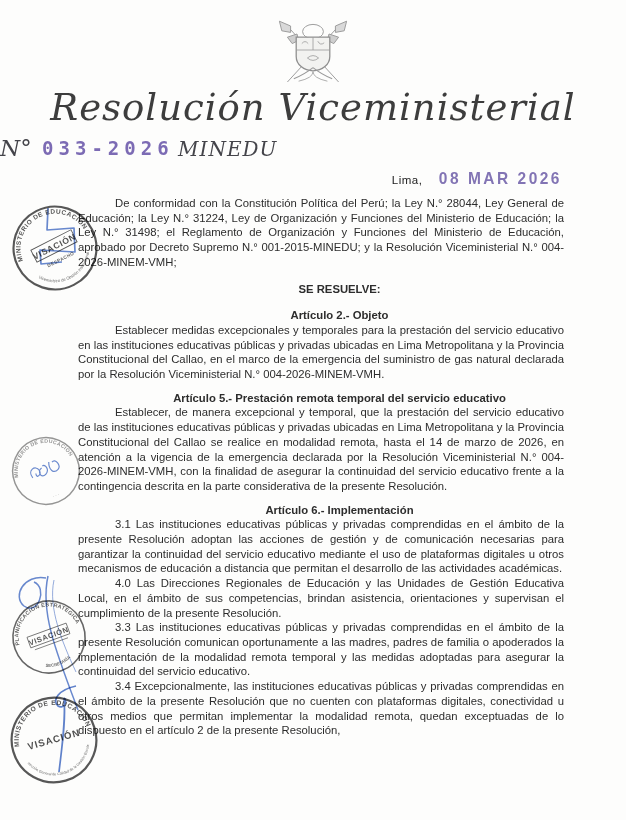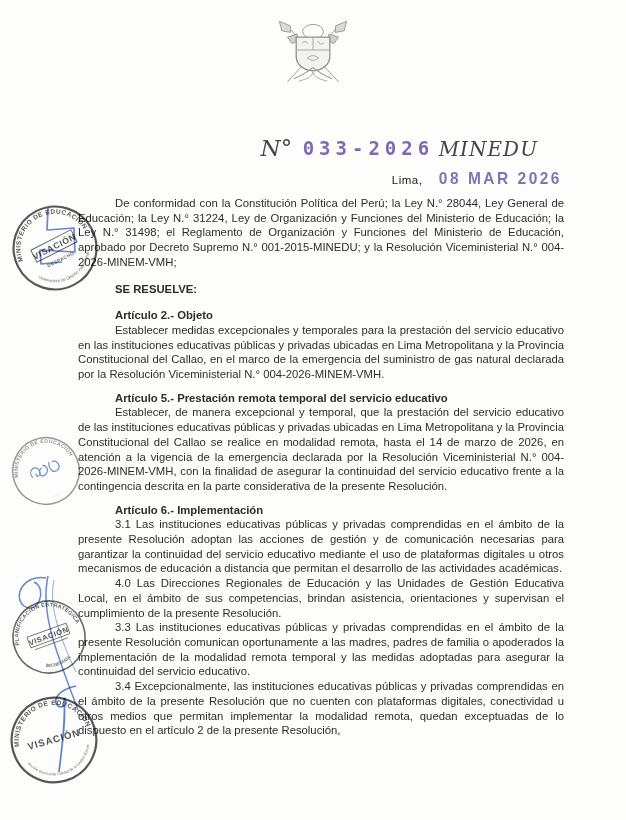--- a/index.html
+++ b/index.html
@@ -12,21 +12,21 @@
   .page{position:absolute;inset:0;}
 
   
   .coat{position:absolute;left:246px;top:2px;width:134px;height:88px;}
   .doc-title{
     position:absolute;left:0;top:86px;width:626px;text-align:center;
     font-family:"DejaVu Serif", serif;font-style:italic;
     font-size:37px;color:#3d3d3d;letter-spacing:1px;font-weight:500;
   }
   .number-line{
-    position:absolute;left:0;top:135px;width:538px;text-align:right;
+    position:absolute;left:0;top:135px;width:538px;text-align:left;
     white-space:nowrap;
   }
   .number-prefix{
     font-family:"DejaVu Serif", serif;font-style:italic;
     font-size:23px;color:#44444a;margin-right:6px;
   }
   .number-stamp{
     font-family:"DejaVu Sans Mono", monospace;
     font-size:19px;color:#7c6bb4;letter-spacing:5px;font-weight:bold;
     position:relative;top:-1px;
@@ -47,21 +47,21 @@
 
   
   .doc-body{
     position:absolute;left:78px;top:196px;width:486px;
     font-size:11.3px;line-height:14.7px;color:#2d2d2d;
     text-align:justify;
   }
   .doc-body p{margin:0;text-indent:37px;}
   .gap{margin-top:12px !important;}
   .gap-sm{margin-top:9px !important;}
-  .heading{font-weight:bold;text-align:left;}
+  .heading{font-weight:bold;text-align:center;}
 
   
   .stamp{position:absolute;mix-blend-mode:multiply;opacity:.92;}
   .sig{position:absolute;mix-blend-mode:multiply;}
 </style>
 </head>
 <body>
 
 <div class="page">
 
@@ -86,20 +86,21 @@
 
       <path d="M 49 44 h 42 v 24 a 21 18 0 0 1 -42 0 z" fill="#f2f2f0" stroke="#8f8f8f" stroke-width="1.6"></path>
       <path d="M 70 44 v 16 M 49 60 h 42" stroke-width="1"></path>
       <path d="M 56 52 q 4 -5 8 0 M 76 49 q 3 6 8 2 M 63 70 q 7 -6 14 0 q -7 6 -14 0" stroke-width="1"></path>
 
       <path d="M 46 96 q 14 -6 24 -14 M 94 96 q -14 -6 -24 -14" stroke-width="1.4"></path>
       <path d="M 52 99 q 18 -4 18 -12 M 88 99 q -18 -4 -18 -12" stroke-width="1"></path>
     </g>
   </svg>
 
+  <div class="doc-title">Resolución Viceministerial</div>
 
   <div class="number-line">
     <span class="number-prefix">N°</span>
     <span class="number-stamp">033-2026</span>
     <span class="number-suffix">MINEDU</span>
   </div>
 
   <div class="date-line">
     <span class="city-label">Lima,</span>
     <span class="date-stamp">08 MAR 2026</span>

